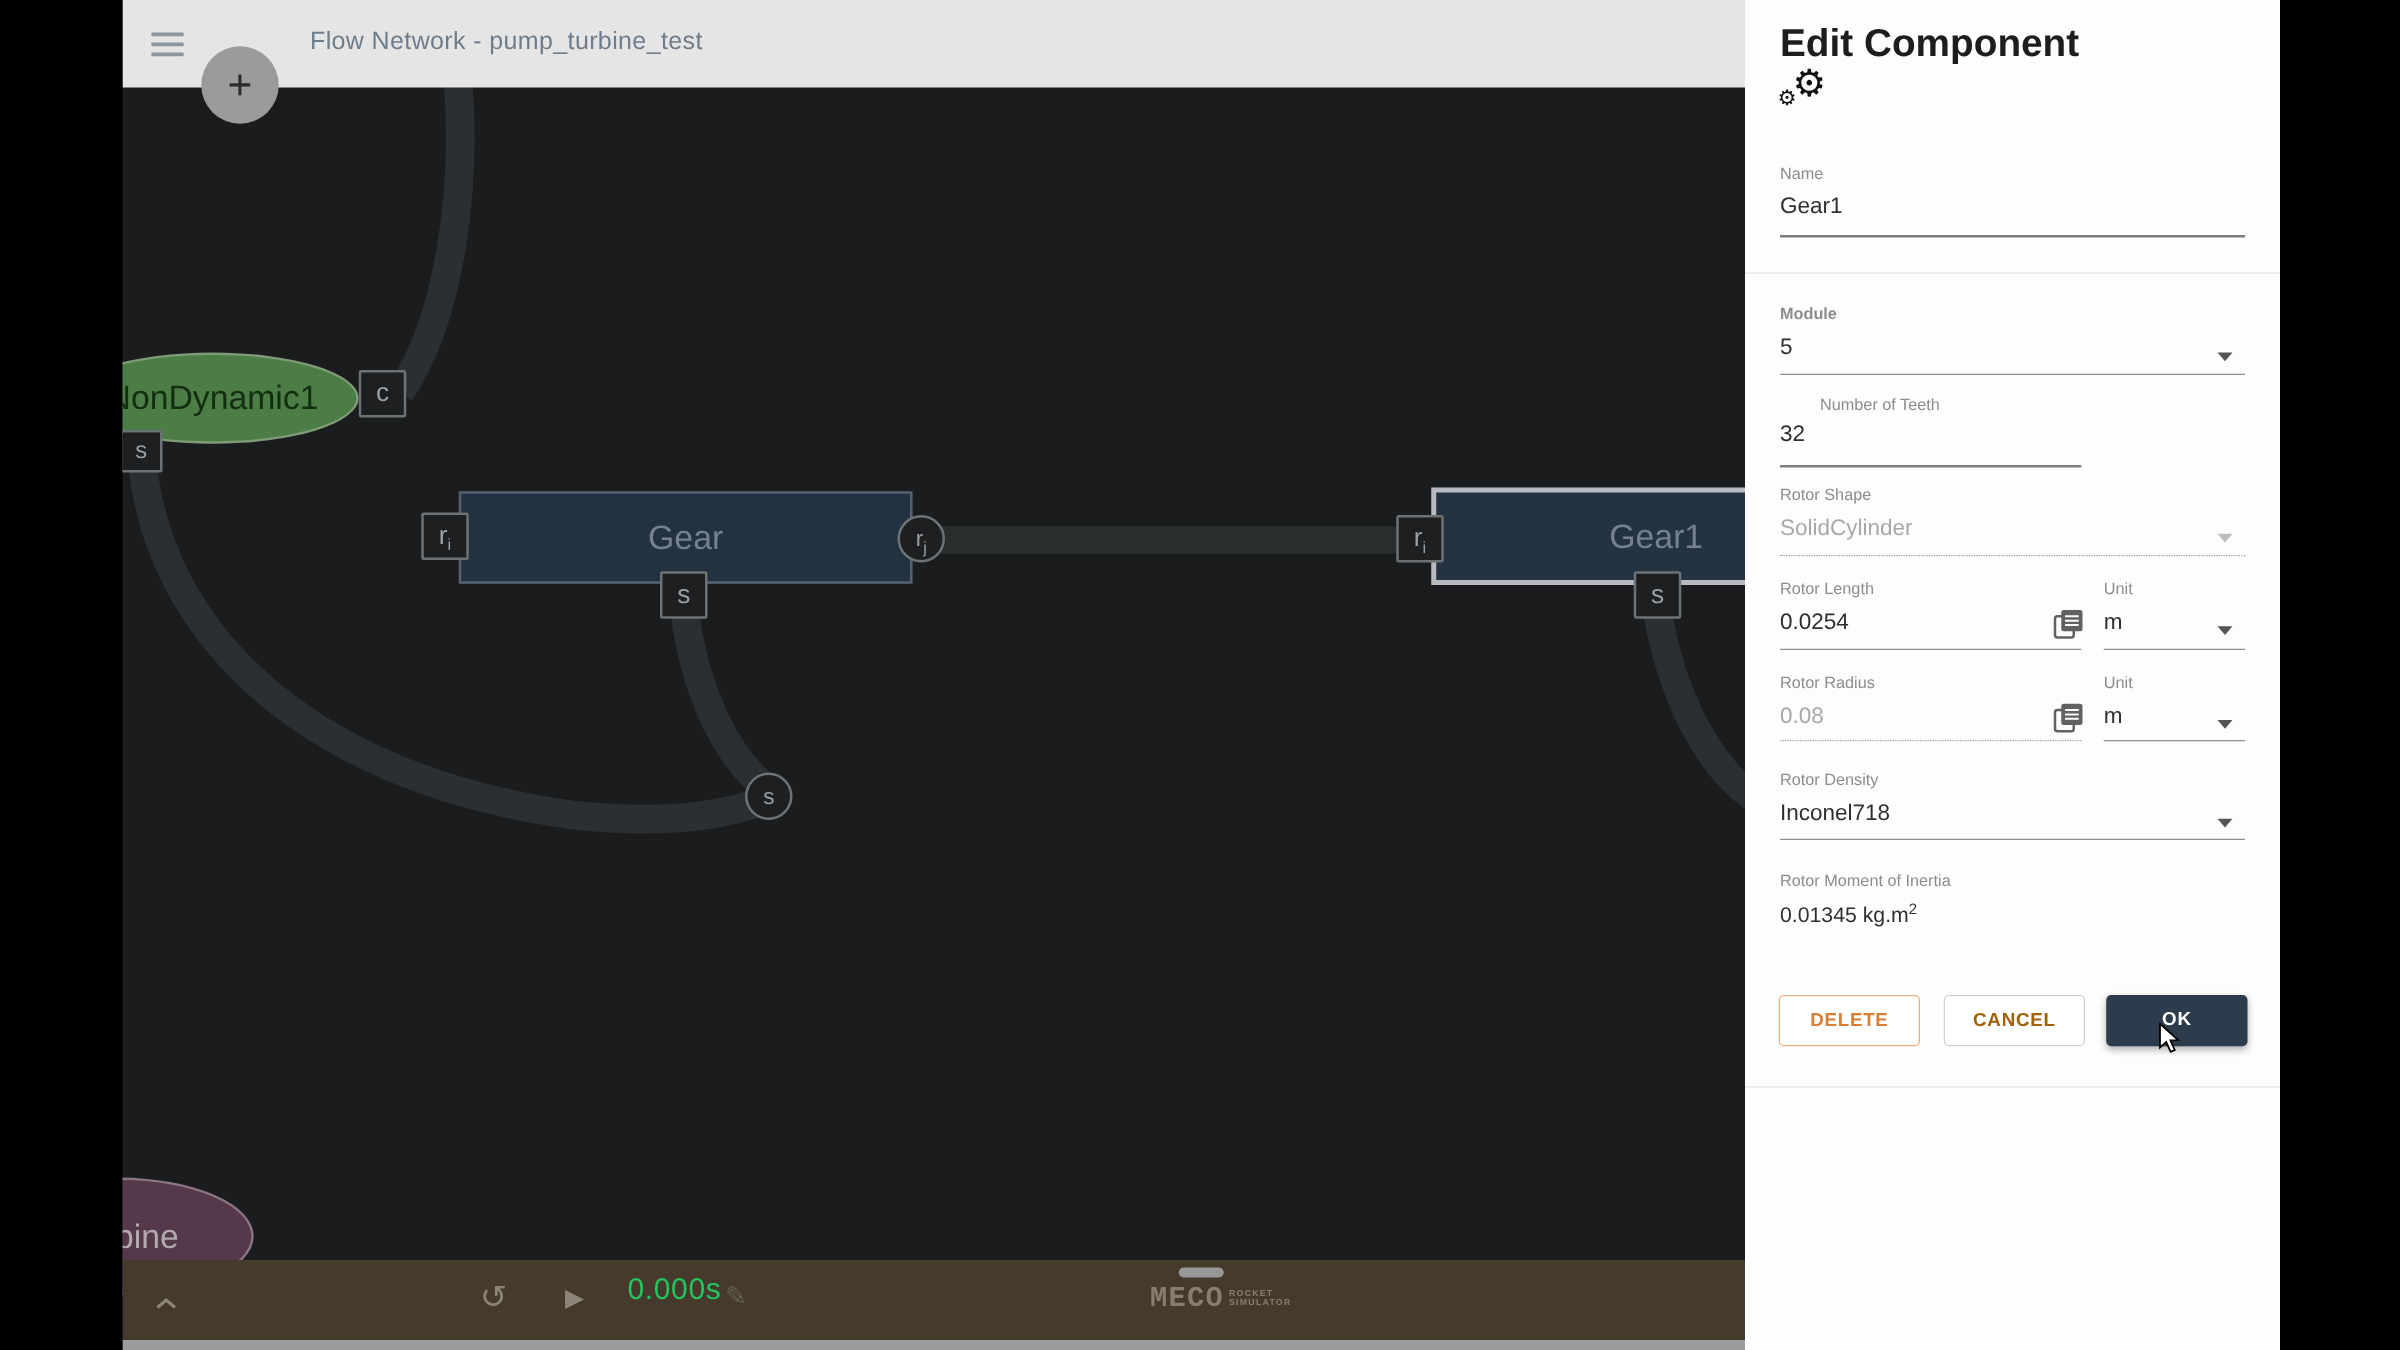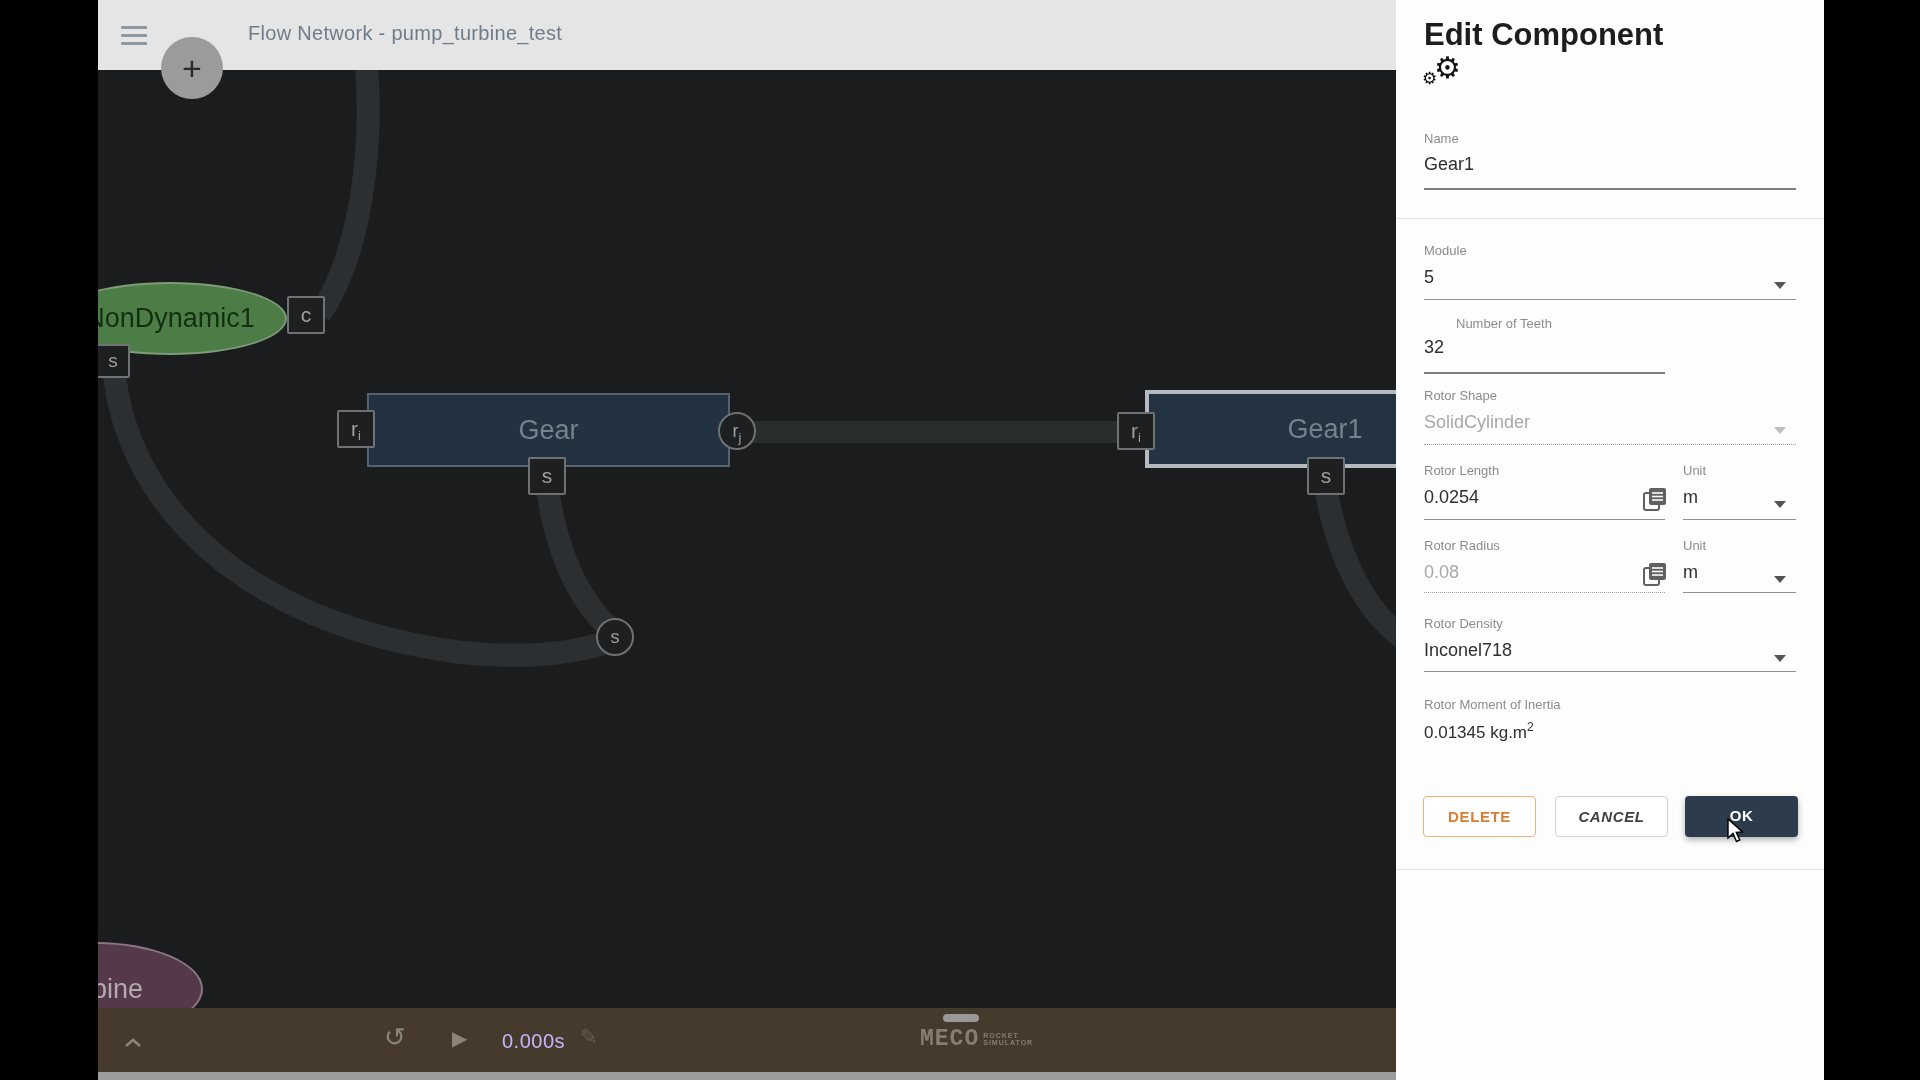--- a/index.html
+++ b/index.html
@@ -42,21 +42,21 @@
   .port { position:absolute; width:38px; height:38px; background:#1d1f20;
           border:2px solid #6d7275; z-index:3; display:flex; align-items:center;
           justify-content:center; color:#9aa0a5; font-size:21px; border-radius:2px; }
   .port.round { border-radius:50%; }
   .port .sub { font-size:13px; position:relative; top:6px; }
 
   
   #toolbar { position:absolute; left:0; right:0; top:1008px; height:64px; background:#453a2c; z-index:5; }
   #drag-pill { position:absolute; left:845px; top:6px; width:36px; height:8px; border-radius:4px; background:#989898; }
   .tb-icon { position:absolute; color:#8b8577; }
-  #time-label { position:absolute; left:404px; top:22px; font-size:20px; color:#c4b5fd; letter-spacing:0.5px; }
+  #time-label { position:absolute; left:404px; top:10px; font-size:24px; color:#22c55e; letter-spacing:0.5px; }
   #logo { position:absolute; left:822px; top:18px; display:flex; align-items:center; color:#877e6d; }
   #logo .main { font-size:23px; font-weight:700; letter-spacing:1px;font-family:Liberation Mono, monospace; }
   #logo .side { margin-left:4px; display:flex; flex-direction:column; line-height:7px; }
   #logo .side span { font-size:7px; font-weight:700; letter-spacing:1px; }
   #bottom-strip { position:absolute; left:0; right:0; top:1072px; height:8px; background:#9b9d9c; z-index:6; }
 
   
   #panel { position:absolute; left:1396px; top:0; width:428px; height:1080px; background:#fdfdfd; z-index:10; }
   #panel-title { position:absolute; left:28px; top:17px; font-size:31px; font-weight:700; color:#1d1d1d; }
   #component-icon { position:absolute; left:26px; top:53px; width:44px; height:40px; color:#111; }
@@ -75,21 +75,21 @@
   .divider { position:absolute; left:0; right:0; height:1px; background:#e3e3e3; }
   .mv-icon { position:absolute; }
 
   .btn { position:absolute; top:796px; width:113px; height:41px; border-radius:4px;
          font-size:15px; font-weight:700; letter-spacing:0.6px; text-align:center; line-height:39px;
          cursor:pointer; font-family:"Liberation Sans", sans-serif; }
   #btn-delete { left:27px; background:#fff; border:1px solid #e5b astronomical; }
   #btn-delete { left:27px; background:#fff; border:1px solid #eiba; }
   
   #btn-delete { left:27px; background:#fff; border:1px solid #ecaf7e; color:#d97e33; }
-  #btn-cancel { left:159px; background:#fff; border:1px solid #cdd2d6; color:#404040;font-style:italic; }
+  #btn-cancel { left:159px; background:#fff; border:1px solid #cdd2d6; color:#a16207; }
   #btn-ok { left:289px; background:#2d3c4d; border:none; color:#fff;
             box-shadow:0 3px 6px rgba(0,0,0,0.3); }
 
   #cursor { position:absolute; left:1726px; top:818px; z-index:50; }
 
   sup.moi { font-size:12px; }
 </style>
 </head>
 <body>
 
@@ -189,21 +189,21 @@
   <div id="component-icon">
     <span class="g-big">⚙</span>
       <span class="g-small">⚙</span>
   </div>
 
   <div class="f-label" style="top:131px;">Name</div>
   <div class="f-value" style="top:154px;">Gear1</div>
   <div class="u-line" style="top:188px; width:372px;"></div>
   <div class="divider" style="top:218px;"></div>
 
-  <div class="f-label" style="top:243px;">Module</div>
+  <div class="f-label" style="top:243px;font-weight:bold;">Module</div>
   <div class="f-value" style="top:267px;">5</div>
   <div class="caret" style="left:378px; top:282px;"></div>
   <div class="u-line thin" style="top:299px; width:372px;"></div>
 
   <div class="f-label" style="top:316px;margin-left:32px;">Number of Teeth</div>
   <div class="f-value" style="top:337px;">32</div>
   <div class="u-line" style="top:372px; width:241px;"></div>
 
   <div class="f-label" style="top:388px;">Rotor Shape</div>
   <div class="f-value dis" style="top:412px;">SolidCylinder</div>

